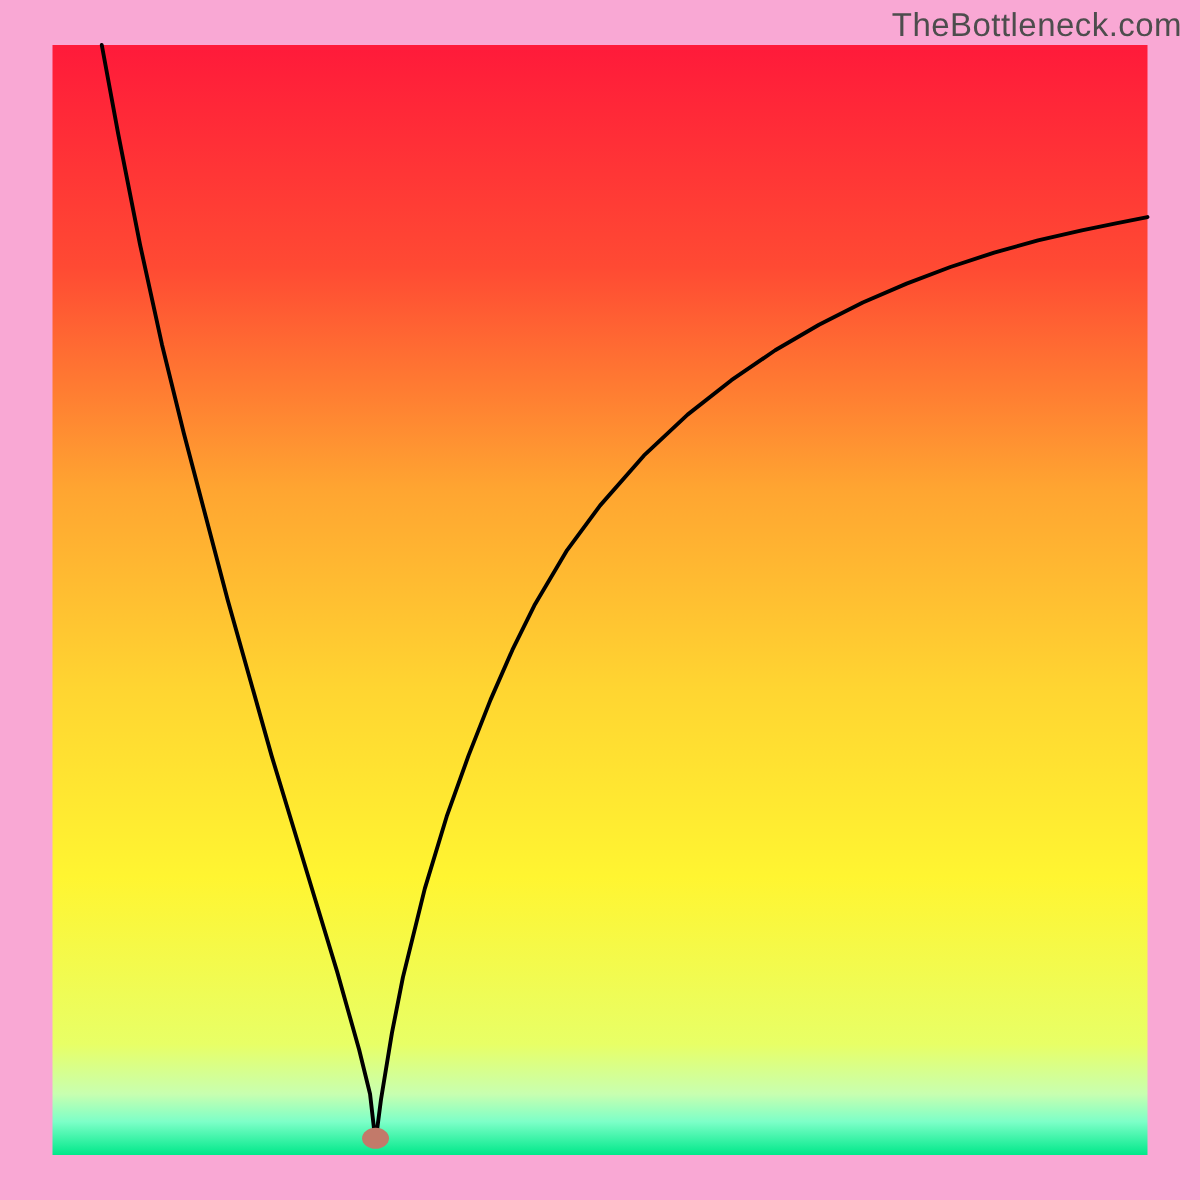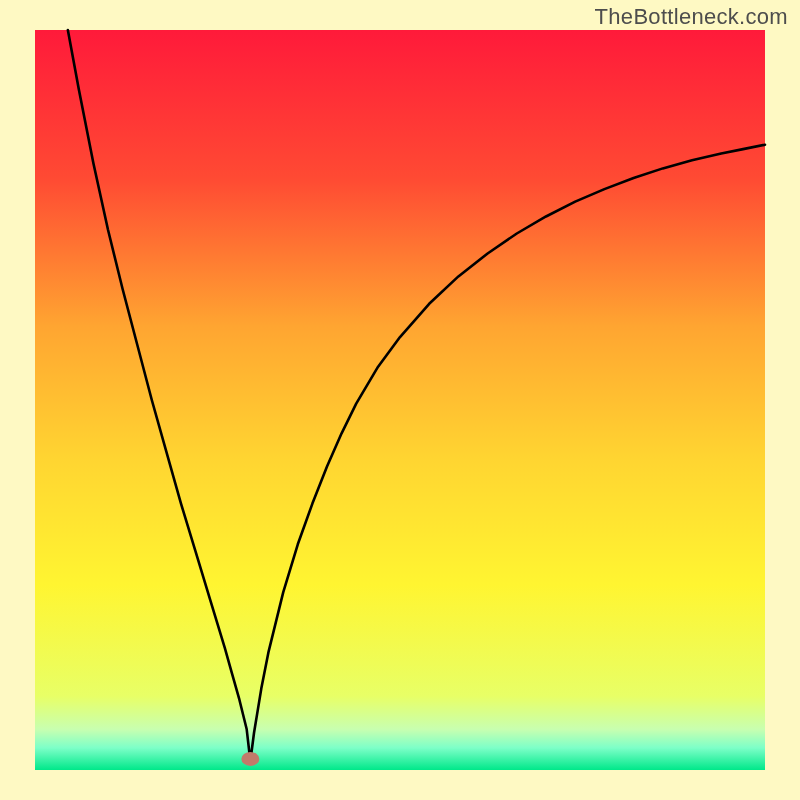--- a/index.html
+++ b/index.html
@@ -7,21 +7,21 @@
     padding: 0;
     width: 800px;
     height: 800px;
     background: #000000;
     font-family: Arial, Helvetica, sans-serif;
     overflow: hidden;
   }
   .outer {
     width: 800px;
     height: 800px;
-    background: #fef9c3;
+    background: #f9a8d4;
     position: relative;
   }
   .watermark {
     position: absolute;
     top: 4px;
     right: 12px;
     color: #4d4d4d;
     font-size: 22px;
     font-weight: 400;
     letter-spacing: 0.3px;

